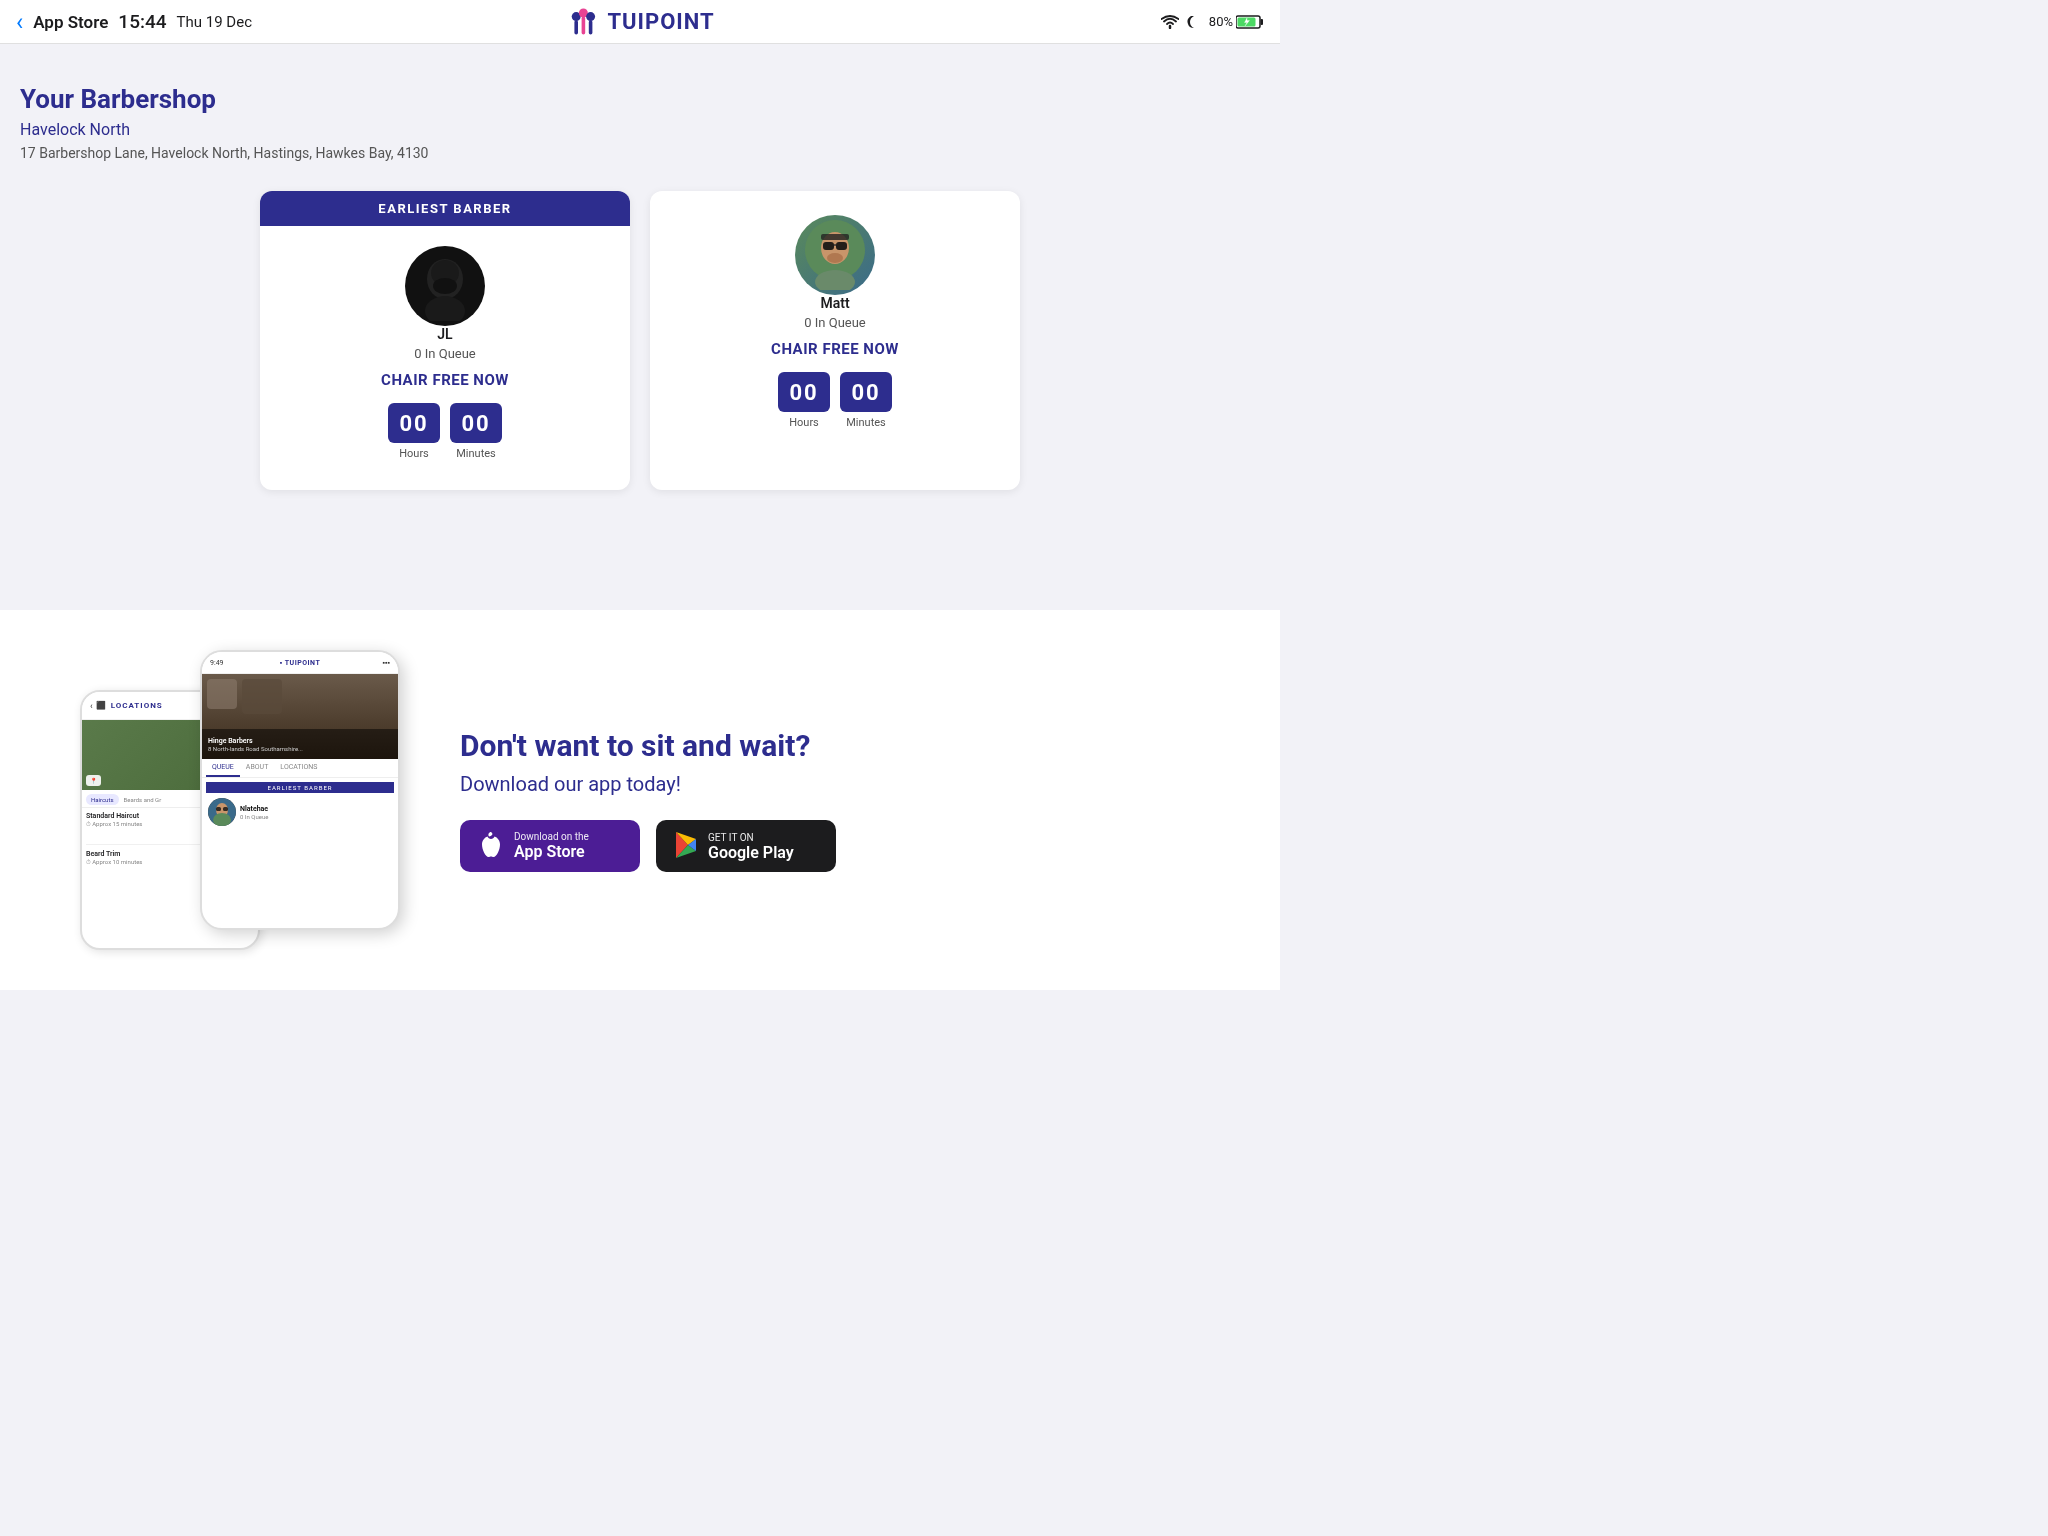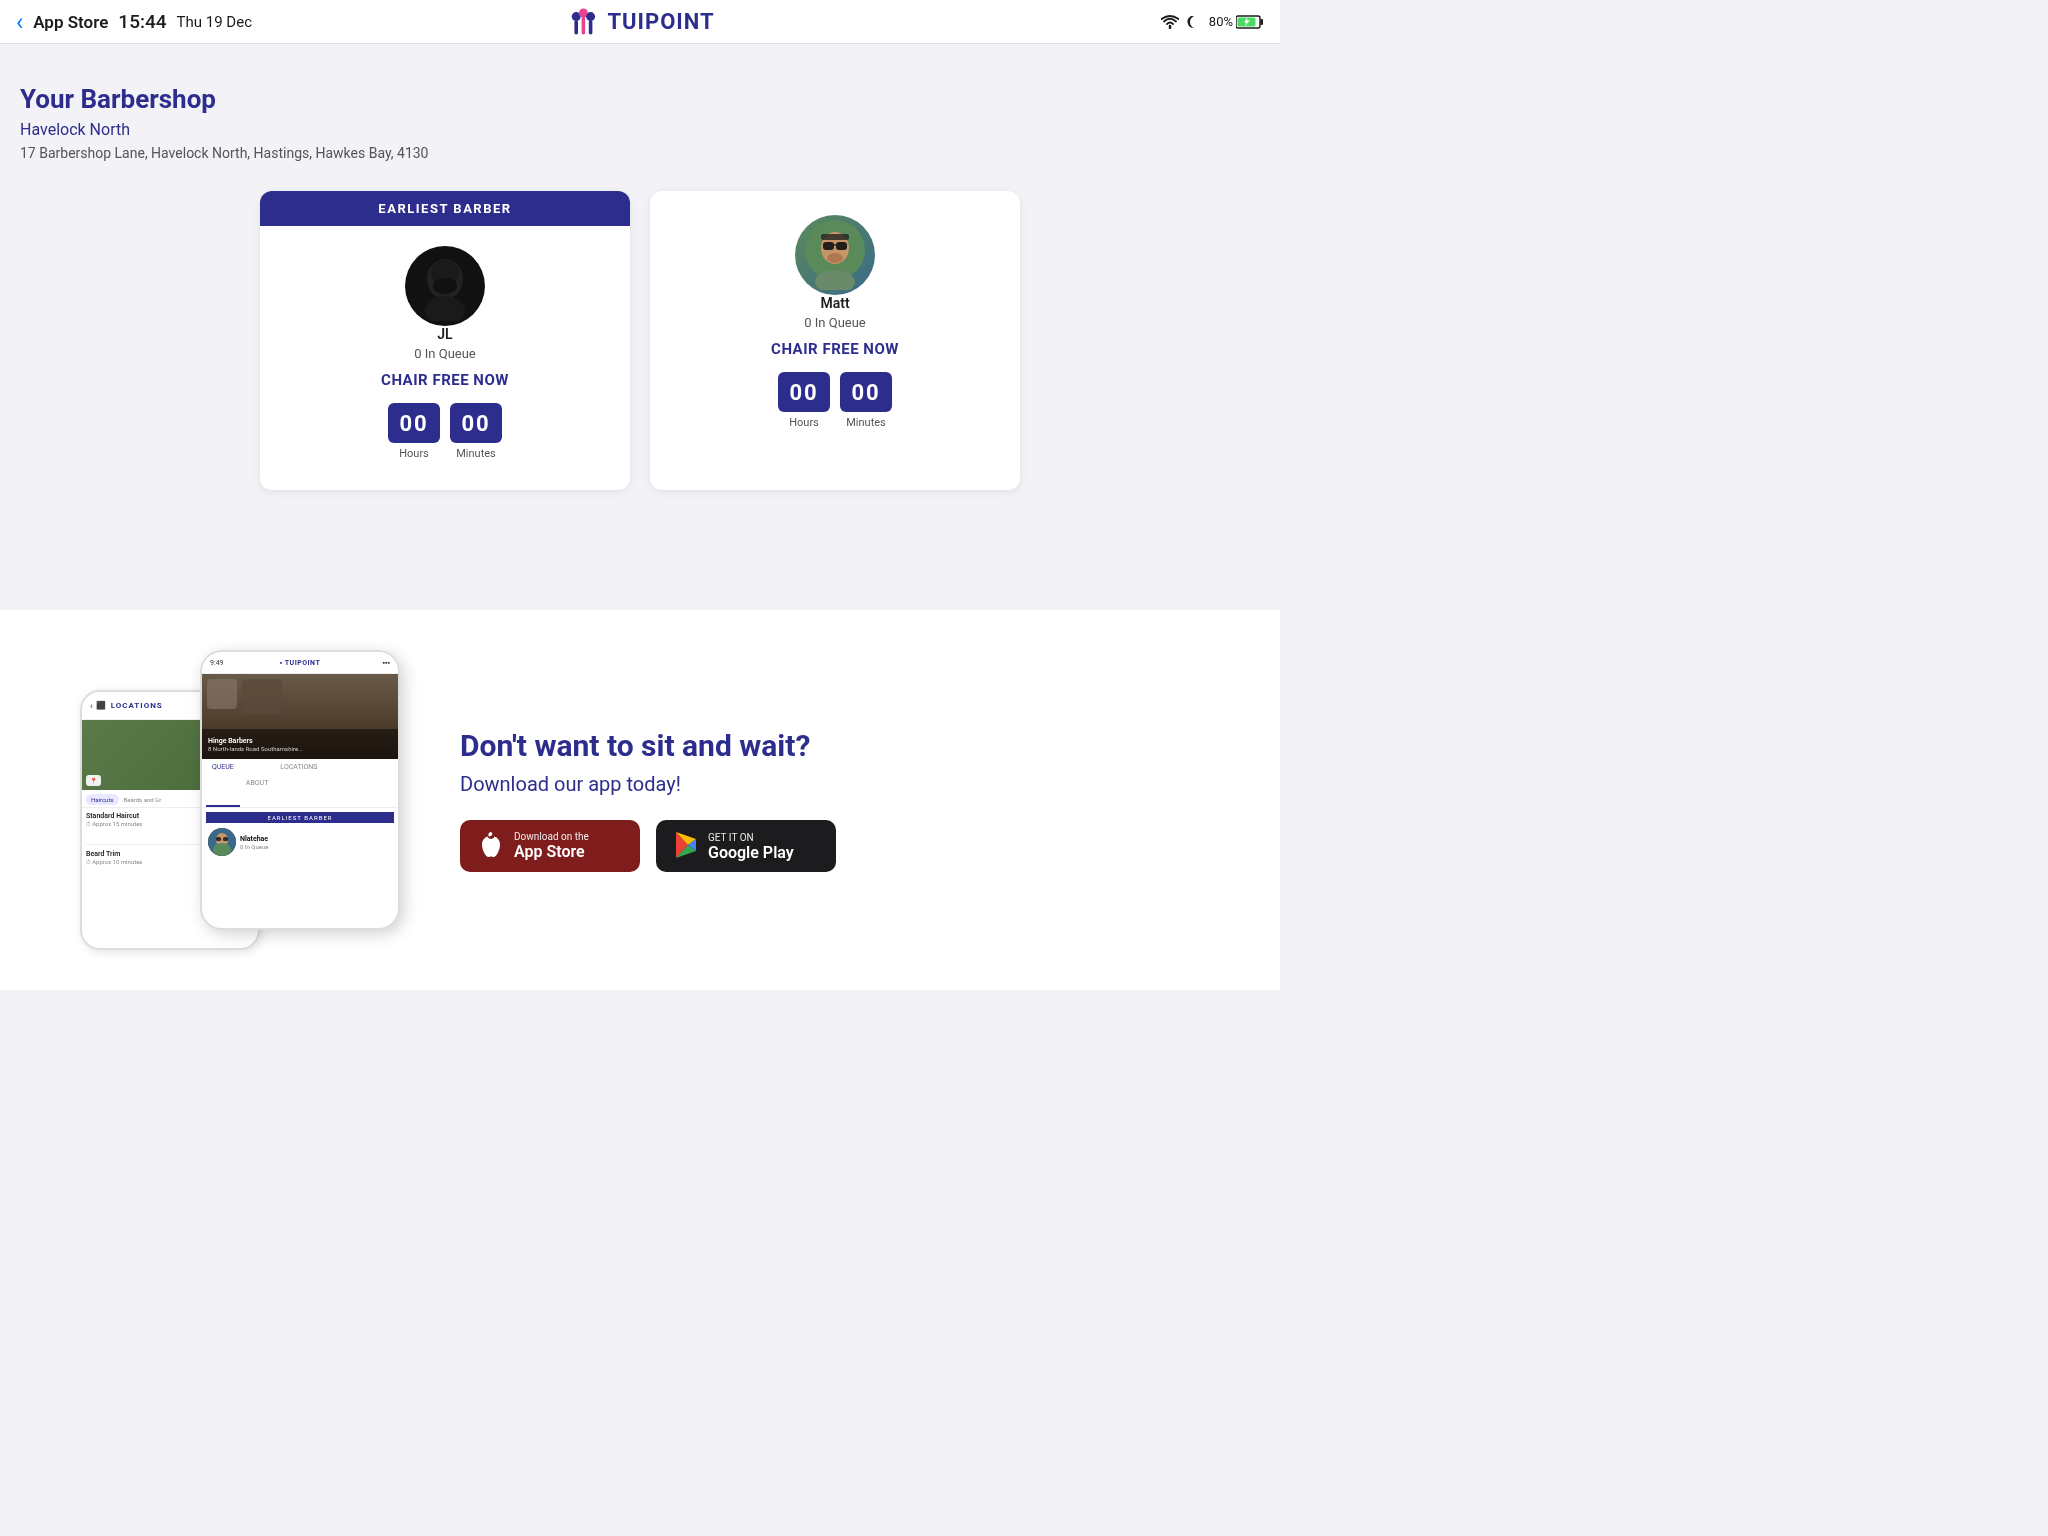--- a/index.html
+++ b/index.html
@@ -298,21 +298,21 @@
       margin-bottom: 24px;
     }
 
     .download-buttons {
       display: flex;
       gap: 16px;
       flex-wrap: wrap;
     }
 
     .download-btn {
-      background: #7f1d1d;
+      background: #4c1d95;
       color: white;
       border-radius: 10px;
       padding: 10px 18px;
       display: flex;
       align-items: center;
       gap: 10px;
       cursor: pointer;
       min-width: 180px;
       text-decoration: none;
     }
@@ -550,21 +550,21 @@
             <div style="color:#ccc; font-size:6px;">8 North-lands Road Southarnshire...</div>
           </div>
         </div>
 
         <div style="position:absolute; top:5px; left:5px; width:30px; height:30px; background:#8a7a6a; border-radius:4px; opacity:0.6;"></div>
         <div style="position:absolute; top:5px; left:40px; width:40px; height:35px; background:#5a4a3a; border-radius:4px; opacity:0.7;"></div>
       </div>
 
       <div style="display:flex; border-bottom:1px solid #eee; padding:0 4px;">
         <div style="font-size:7px; padding:4px 6px; color:#2d2d8e; border-bottom:2px solid #2d2d8e;">QUEUE</div>
-        <div style="font-size:7px; padding:20px 6px; color:#888;">ABOUT</div>
+        <div style="font-size:7px; padding:4px 6px; color:#888;">ABOUT</div>
         <div style="font-size:7px; padding:4px 6px; color:#888;">LOCATIONS</div>
       </div>
 
       <div style="padding:4px;">
         <div style="background:#2d2d8e; color:white; font-size:6px; padding:2px 4px; text-align:center; letter-spacing:1px; margin-bottom:3px;">EARLIEST BARBER</div>
 
         <div style="display:flex; align-items:center; gap:4px; padding:2px;">
           <div style="width:28px; height:28px; border-radius:50%; background:#444; flex-shrink:0; overflow:hidden; display:flex; align-items:center; justify-content:center;">
             <svg width="28" height="28" viewBox="0 0 28 28">
               <circle cx="14" cy="14" r="14" fill="#3a6a8a"></circle>

